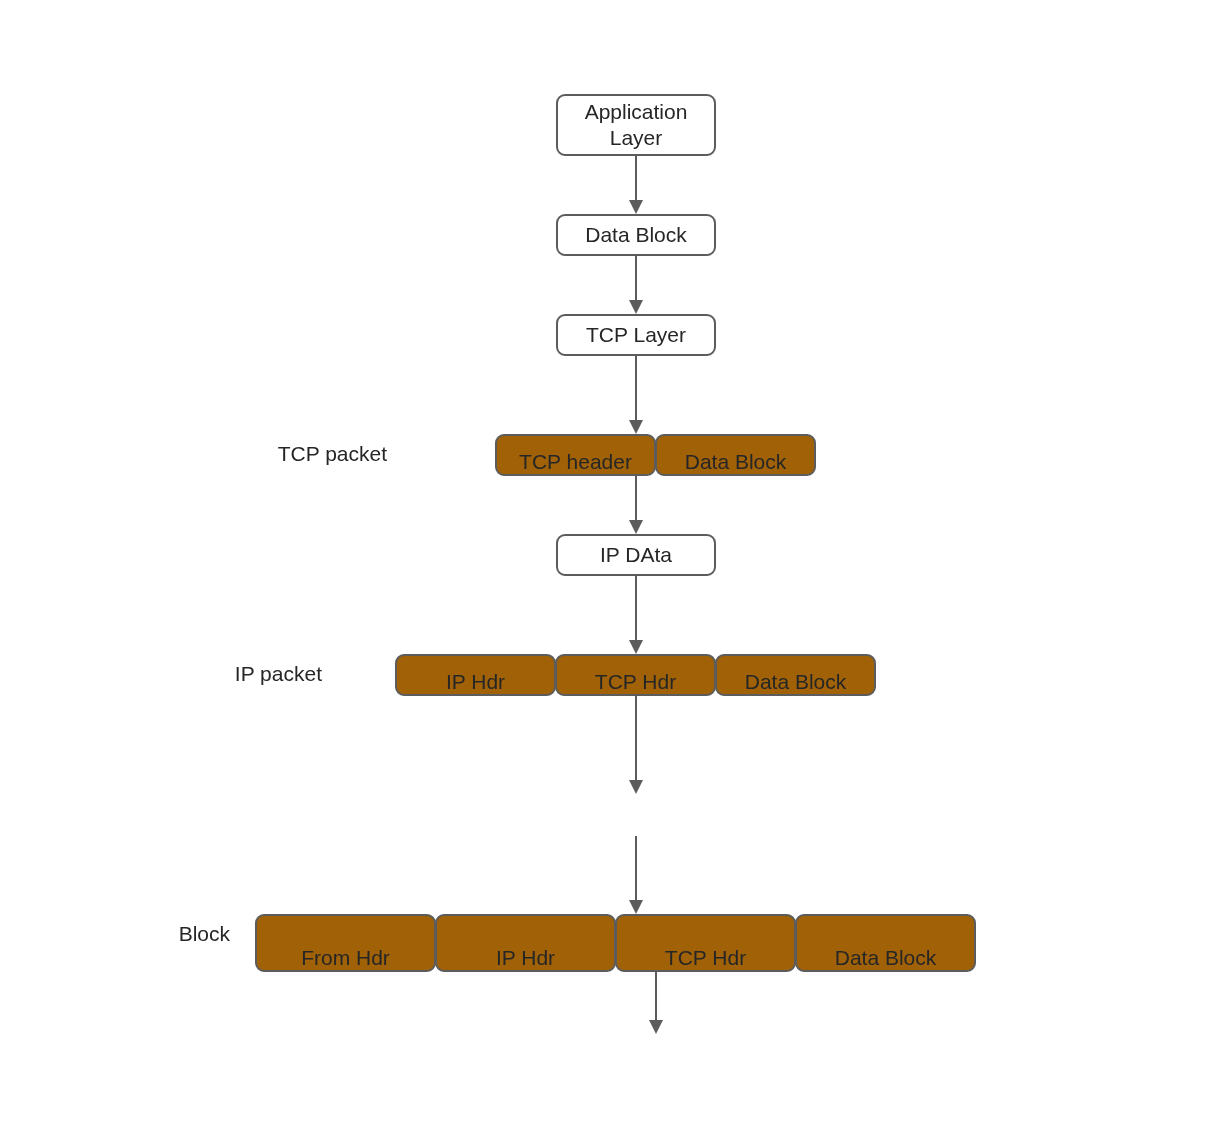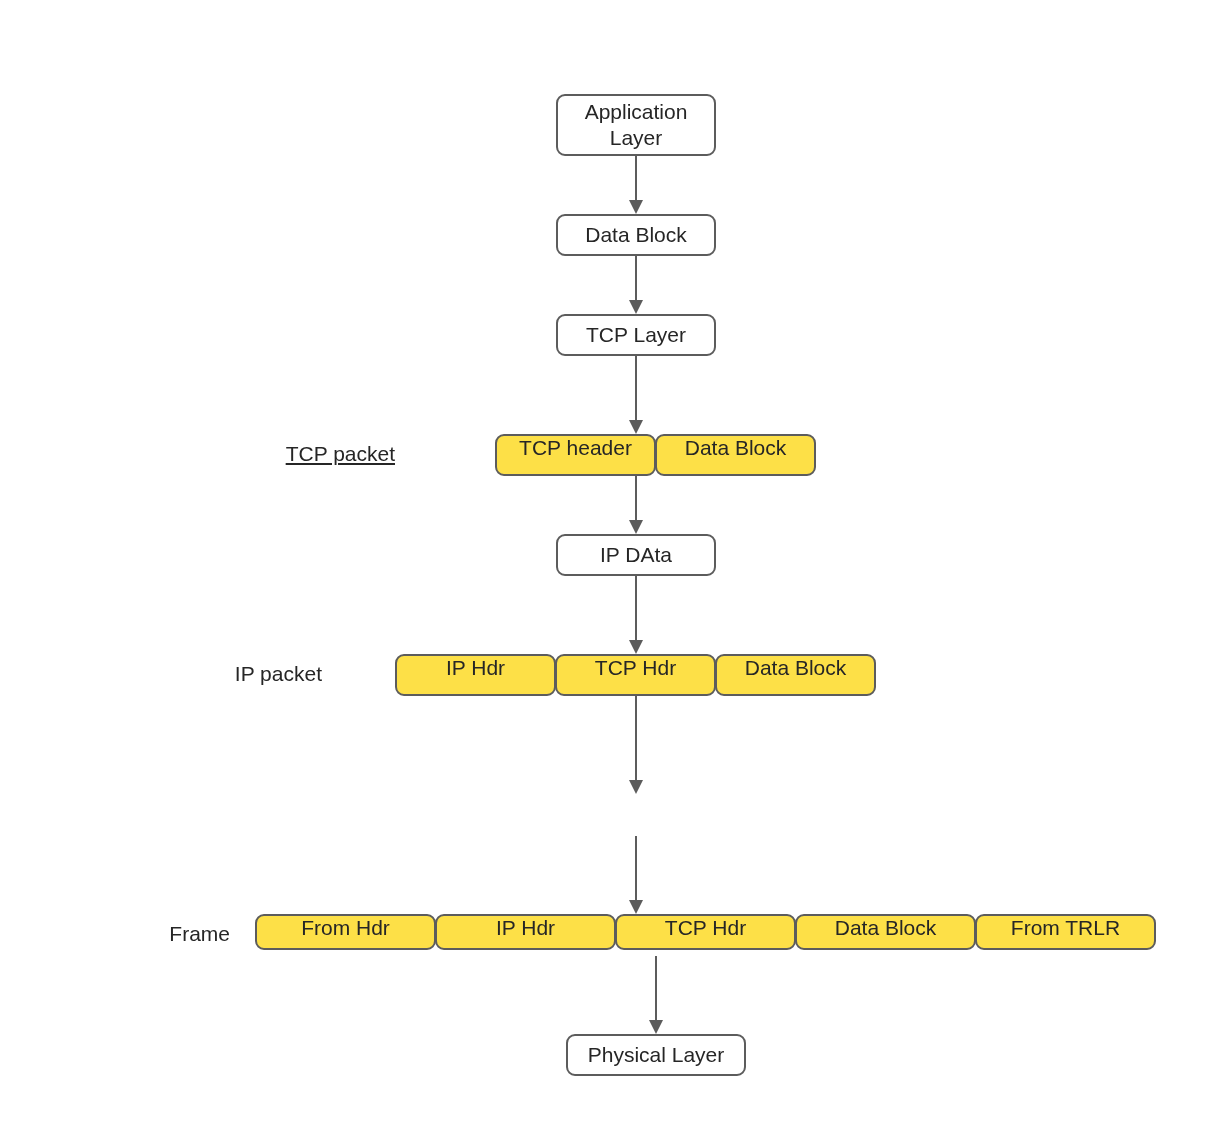--- a/index.html
+++ b/index.html
@@ -52,23 +52,23 @@
   
   .strip {
     position: absolute;
     display: flex;
     z-index: 3;
   }
   .strip .cell {
     box-sizing: border-box;
     border: 2px solid #5c5c5c;
     border-radius: 9px;
-    background: #fde047;
+    background: #a16207;
     display: flex;
-    align-items: flex-start;
+    align-items: flex-end;
     justify-content: center;
     font-size: 21px;
     color: #262626;
     height: 100%;
     margin-left: -1px;
   }
   .strip .cell:first-child { margin-left: 0; }
 
   
   .row-label {
@@ -161,25 +161,22 @@
 
   <div class="node" style="left:556px; top:290px; width:160px; height:42px;">
     <span class="node-label">TCP Layer</span>
   </div>
 
   <div class="node" style="left:556px; top:510px; width:160px; height:42px;">
     <span class="node-label">IP DAta</span>
   </div>
 
 
-  <div class="node" style="left:566px; top:1010px; width:180px; height:42px;">
-    <span class="node-label">Physical Layer</span>
-  </div>
-
-  <div class="row-label" style="left:215px; top:418px; width:180px;text-decoration:underline;">TCP packet</div>
+
+  <div class="row-label" style="left:207px; top:418px; width:180px;">TCP packet</div>
 
   <div class="strip" style="left:495px; top:410px; height:42px;">
     <div class="cell" style="width:161px;">
       <span>TCP header</span>
     </div>
     <div class="cell" style="width:161px;">
       <span>Data Block</span>
     </div>
   </div>
 
@@ -190,33 +187,30 @@
       <span>IP Hdr</span>
     </div>
     <div class="cell" style="width:161px;">
       <span>TCP Hdr</span>
     </div>
     <div class="cell" style="width:161px;">
       <span>Data Block</span>
     </div>
   </div>
 
-  <div class="row-label" style="left:110px; top:898px; width:120px;">Frame</div>
-
-  <div class="strip" style="left:255px; top:890px; height:36px;border-radius:19px;">
+  <div class="row-label" style="left:110px; top:898px; width:120px;">Block</div>
+
+  <div class="strip" style="left:255px; top:890px; height:58px;border-radius:19px;">
     <div class="cell" style="width:181px;">
       <span>From Hdr</span>
     </div>
     <div class="cell" style="width:181px;">
       <span>IP Hdr</span>
     </div>
     <div class="cell" style="width:181px;">
       <span>TCP Hdr</span>
     </div>
     <div class="cell" style="width:181px;">
       <span>Data Block</span>
     </div>
-    <div class="cell" style="width:181px;">
-      <span>From TRLR</span>
-    </div>
   </div>
 
 </div>
 
 </body></html>

